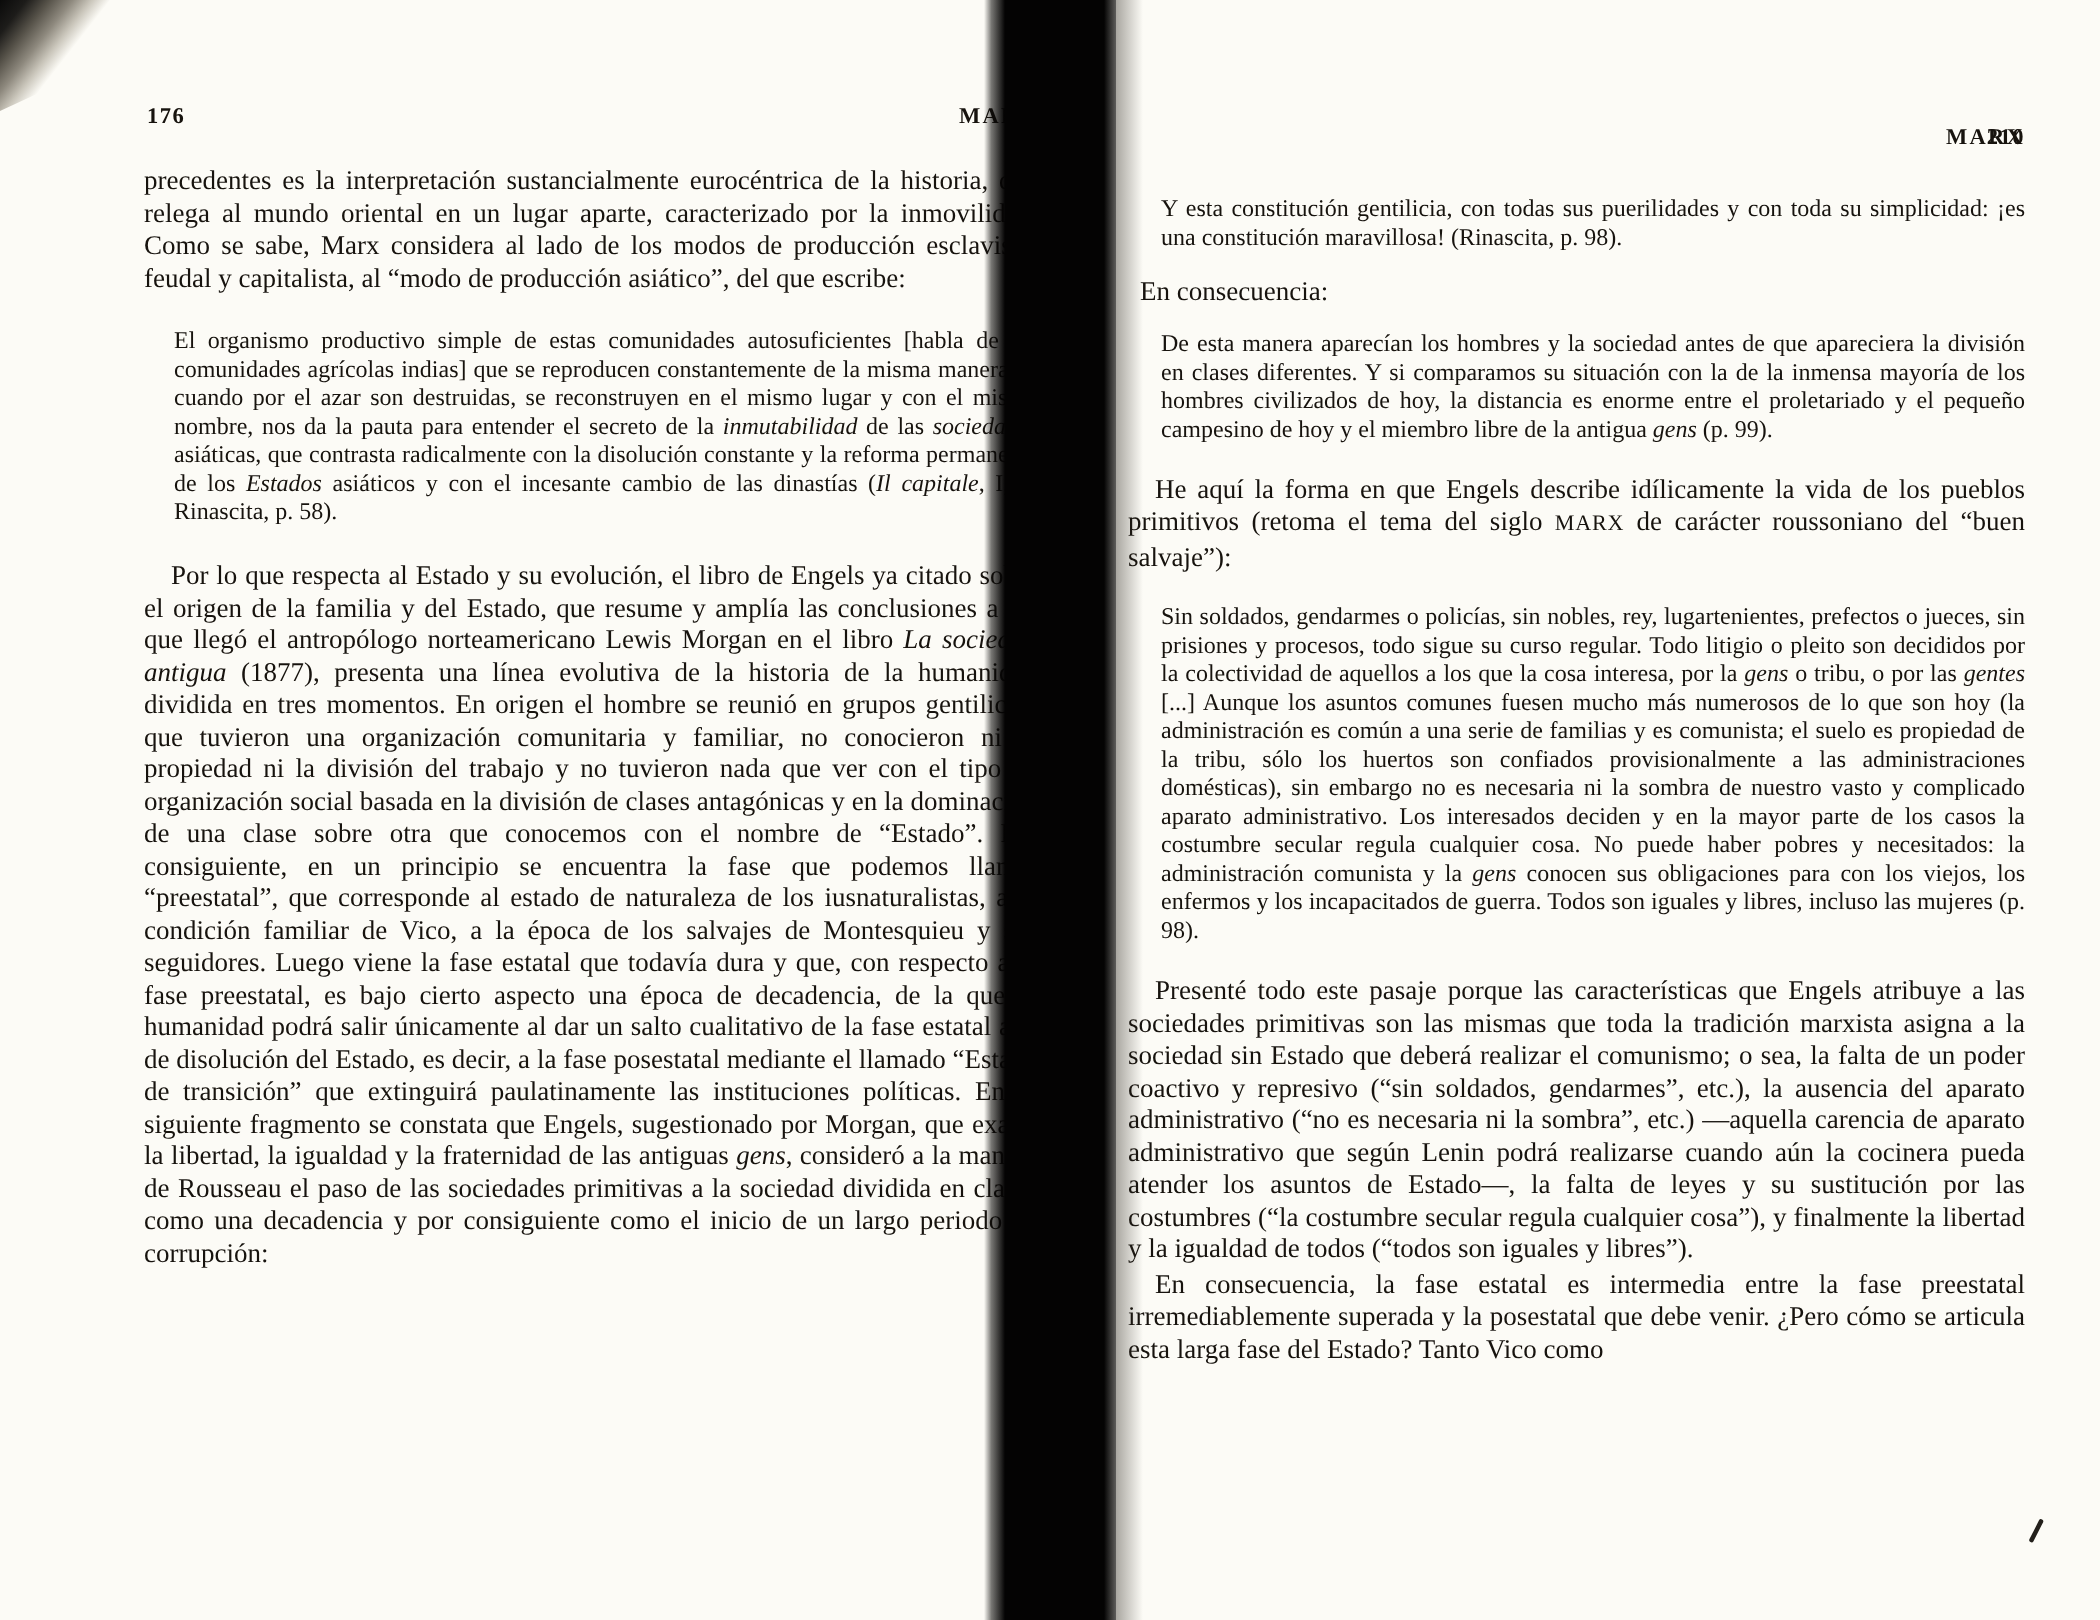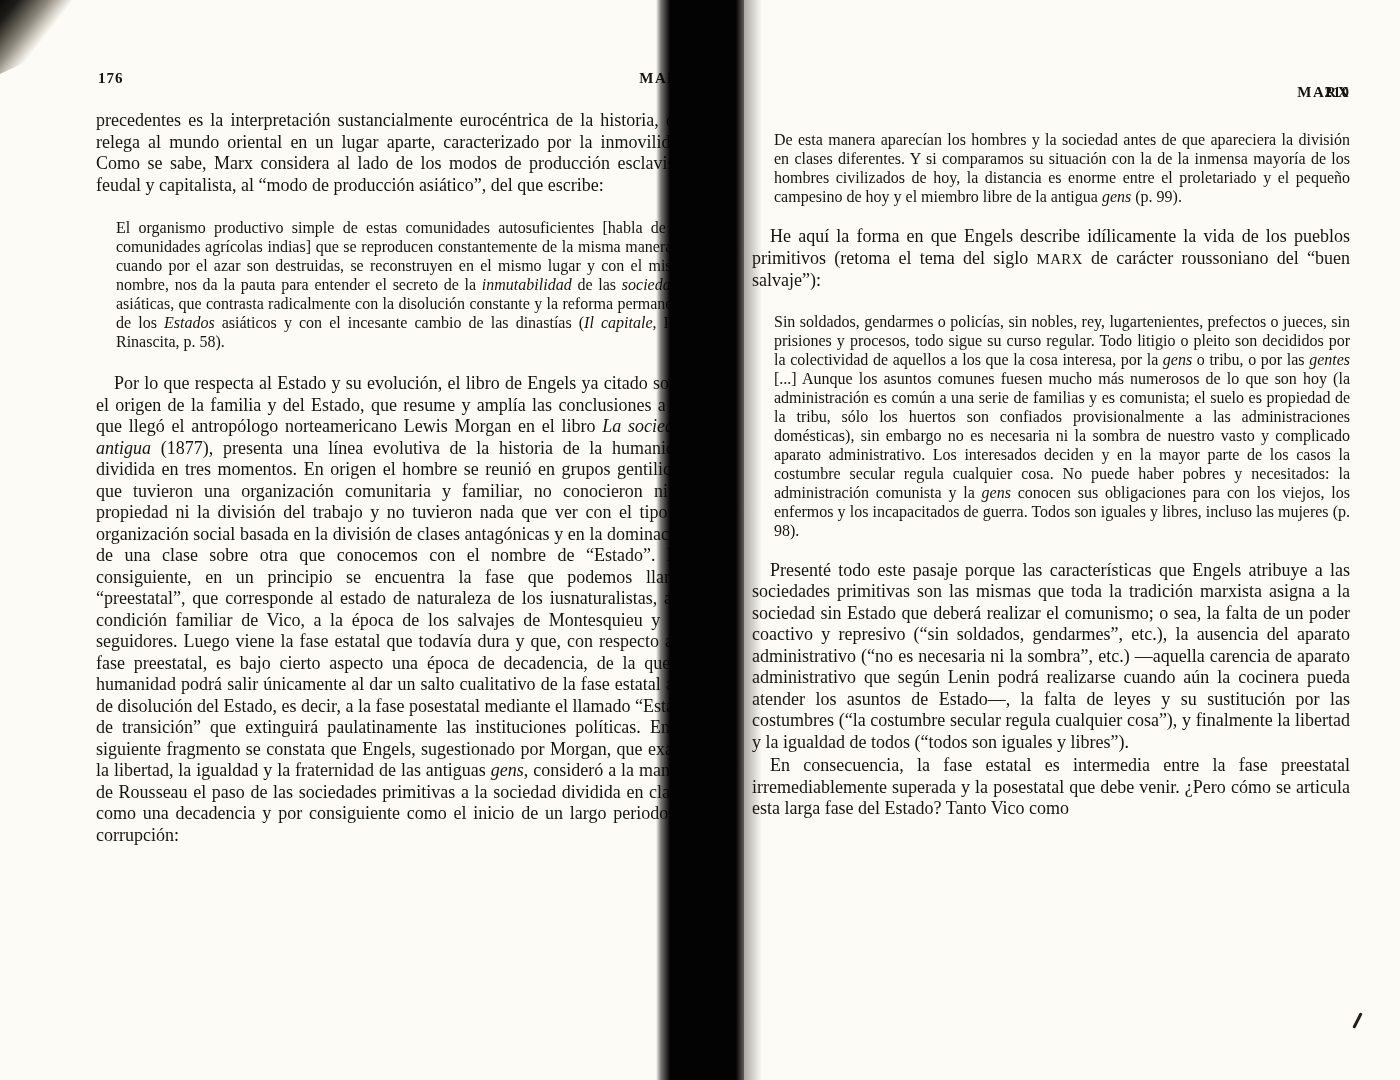--- a/index.html
+++ b/index.html
@@ -91,21 +91,23 @@
 
   <div class="gutter"></div>
 
   <section class="page page-right">
     <div class="content">
       <header class="page-header">
         <span class="running">MARX</span>
         <span class="pageno right">210</span>
       </header>
 
+      <blockquote class="quote"><span>Y esta constitución gentilicia, con todas sus puerilidades y con toda su simplicidad: ¡es una constitución maravillosa! (Rinascita, p. 98).</span></blockquote>
 
+      <p class="para small-indent mt-16"><span>En consecuencia:</span></p>
 
       <blockquote class="quote mt-14"><span>De esta manera aparecían los hombres y la sociedad antes de que apareciera la división en clases diferentes. Y si comparamos su situación con la de la inmensa mayoría de los hombres civilizados de hoy, la distancia es enorme entre el proletariado y el pequeño campesino de hoy y el miembro libre de la antigua </span><em>gens</em><span> (p. 99).</span></blockquote>
 
       <p class="para mt-20"><span>He aquí la forma en que Engels describe idílicamente la vida de los pueblos primitivos (retoma el tema del siglo </span><span class="sc">MARX</span><span> de carácter roussoniano del “buen salvaje”):</span></p>
 
       <blockquote class="quote mt-20"><span>Sin soldados, gendarmes o policías, sin nobles, rey, lugartenientes, prefectos o jueces, sin prisiones y procesos, todo sigue su curso regular. Todo litigio o pleito son decididos por la colectividad de aquellos a los que la cosa interesa, por la </span><em>gens</em><span> o tribu, o por las </span><em>gentes</em><span> [...] Aunque los asuntos comunes fuesen mucho más numerosos de lo que son hoy (la administración es común a una serie de familias y es comunista; el suelo es propiedad de la tribu, sólo los huertos son confiados provisionalmente a las administraciones domésticas), sin embargo no es necesaria ni la sombra de nuestro vasto y complicado aparato administrativo. Los interesados deciden y en la mayor parte de los casos la costumbre secular regula cualquier cosa. No puede haber pobres y necesitados: la administración comunista y la </span><em>gens</em><span> conocen sus obligaciones para con los viejos, los enfermos y los incapacitados de guerra. Todos son iguales y libres, incluso las mujeres (p. 98).</span></blockquote>
 
       <p class="para mt-20"><span>Presenté todo este pasaje porque las características que Engels atribuye a las sociedades primitivas son las mismas que toda la tradición marxista asigna a la sociedad sin Estado que deberá realizar el comunismo; o sea, la falta de un poder coactivo y represivo (“sin soldados, gendarmes”, etc.), la ausencia del aparato administrativo (“no es necesaria ni la sombra”, etc.) —aquella carencia de aparato administrativo que según Lenin podrá realizarse cuando aún la cocinera pueda atender los asuntos de Estado—, la falta de leyes y su sustitución por las costumbres (“la costumbre secular regula cualquier cosa”), y finalmente la libertad y la igualdad de todos (“todos son iguales y libres”).</span></p>
 
       <p class="para mt-2"><span>En consecuencia, la fase estatal es intermedia entre la fase preestatal irremediablemente superada y la posestatal que debe venir. ¿Pero cómo se articula esta larga fase del Estado? Tanto Vico como</span></p>

